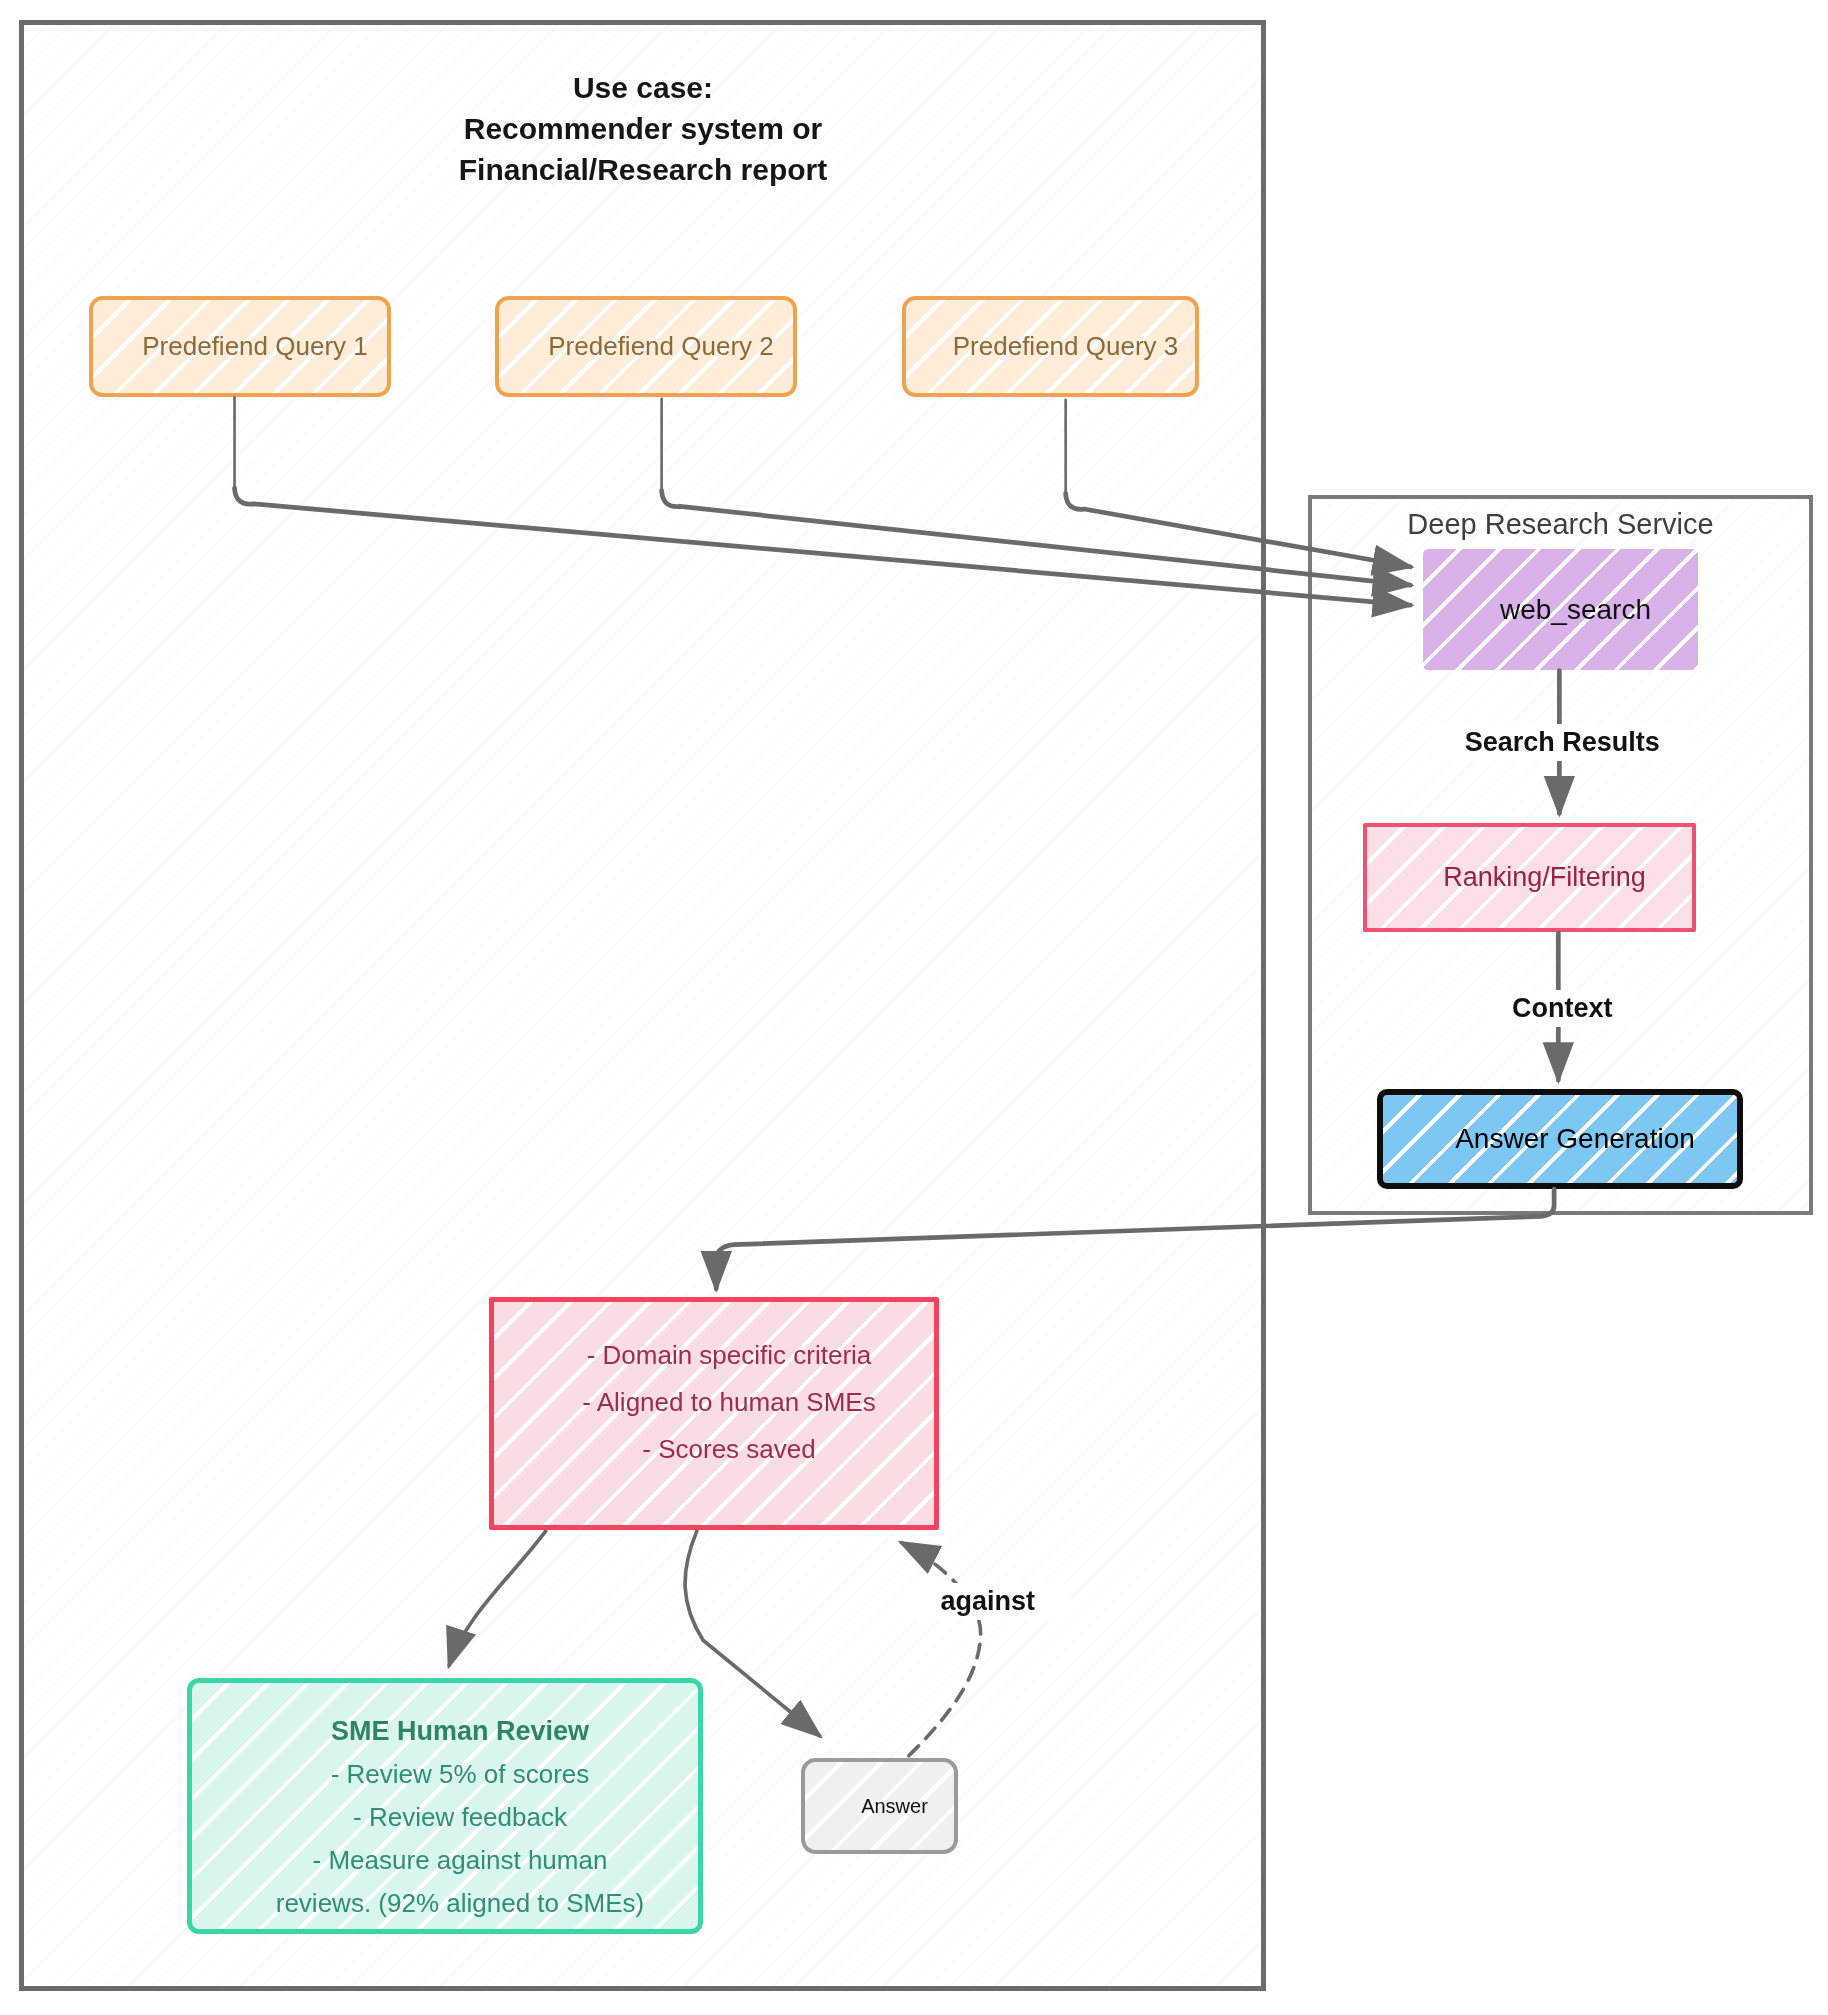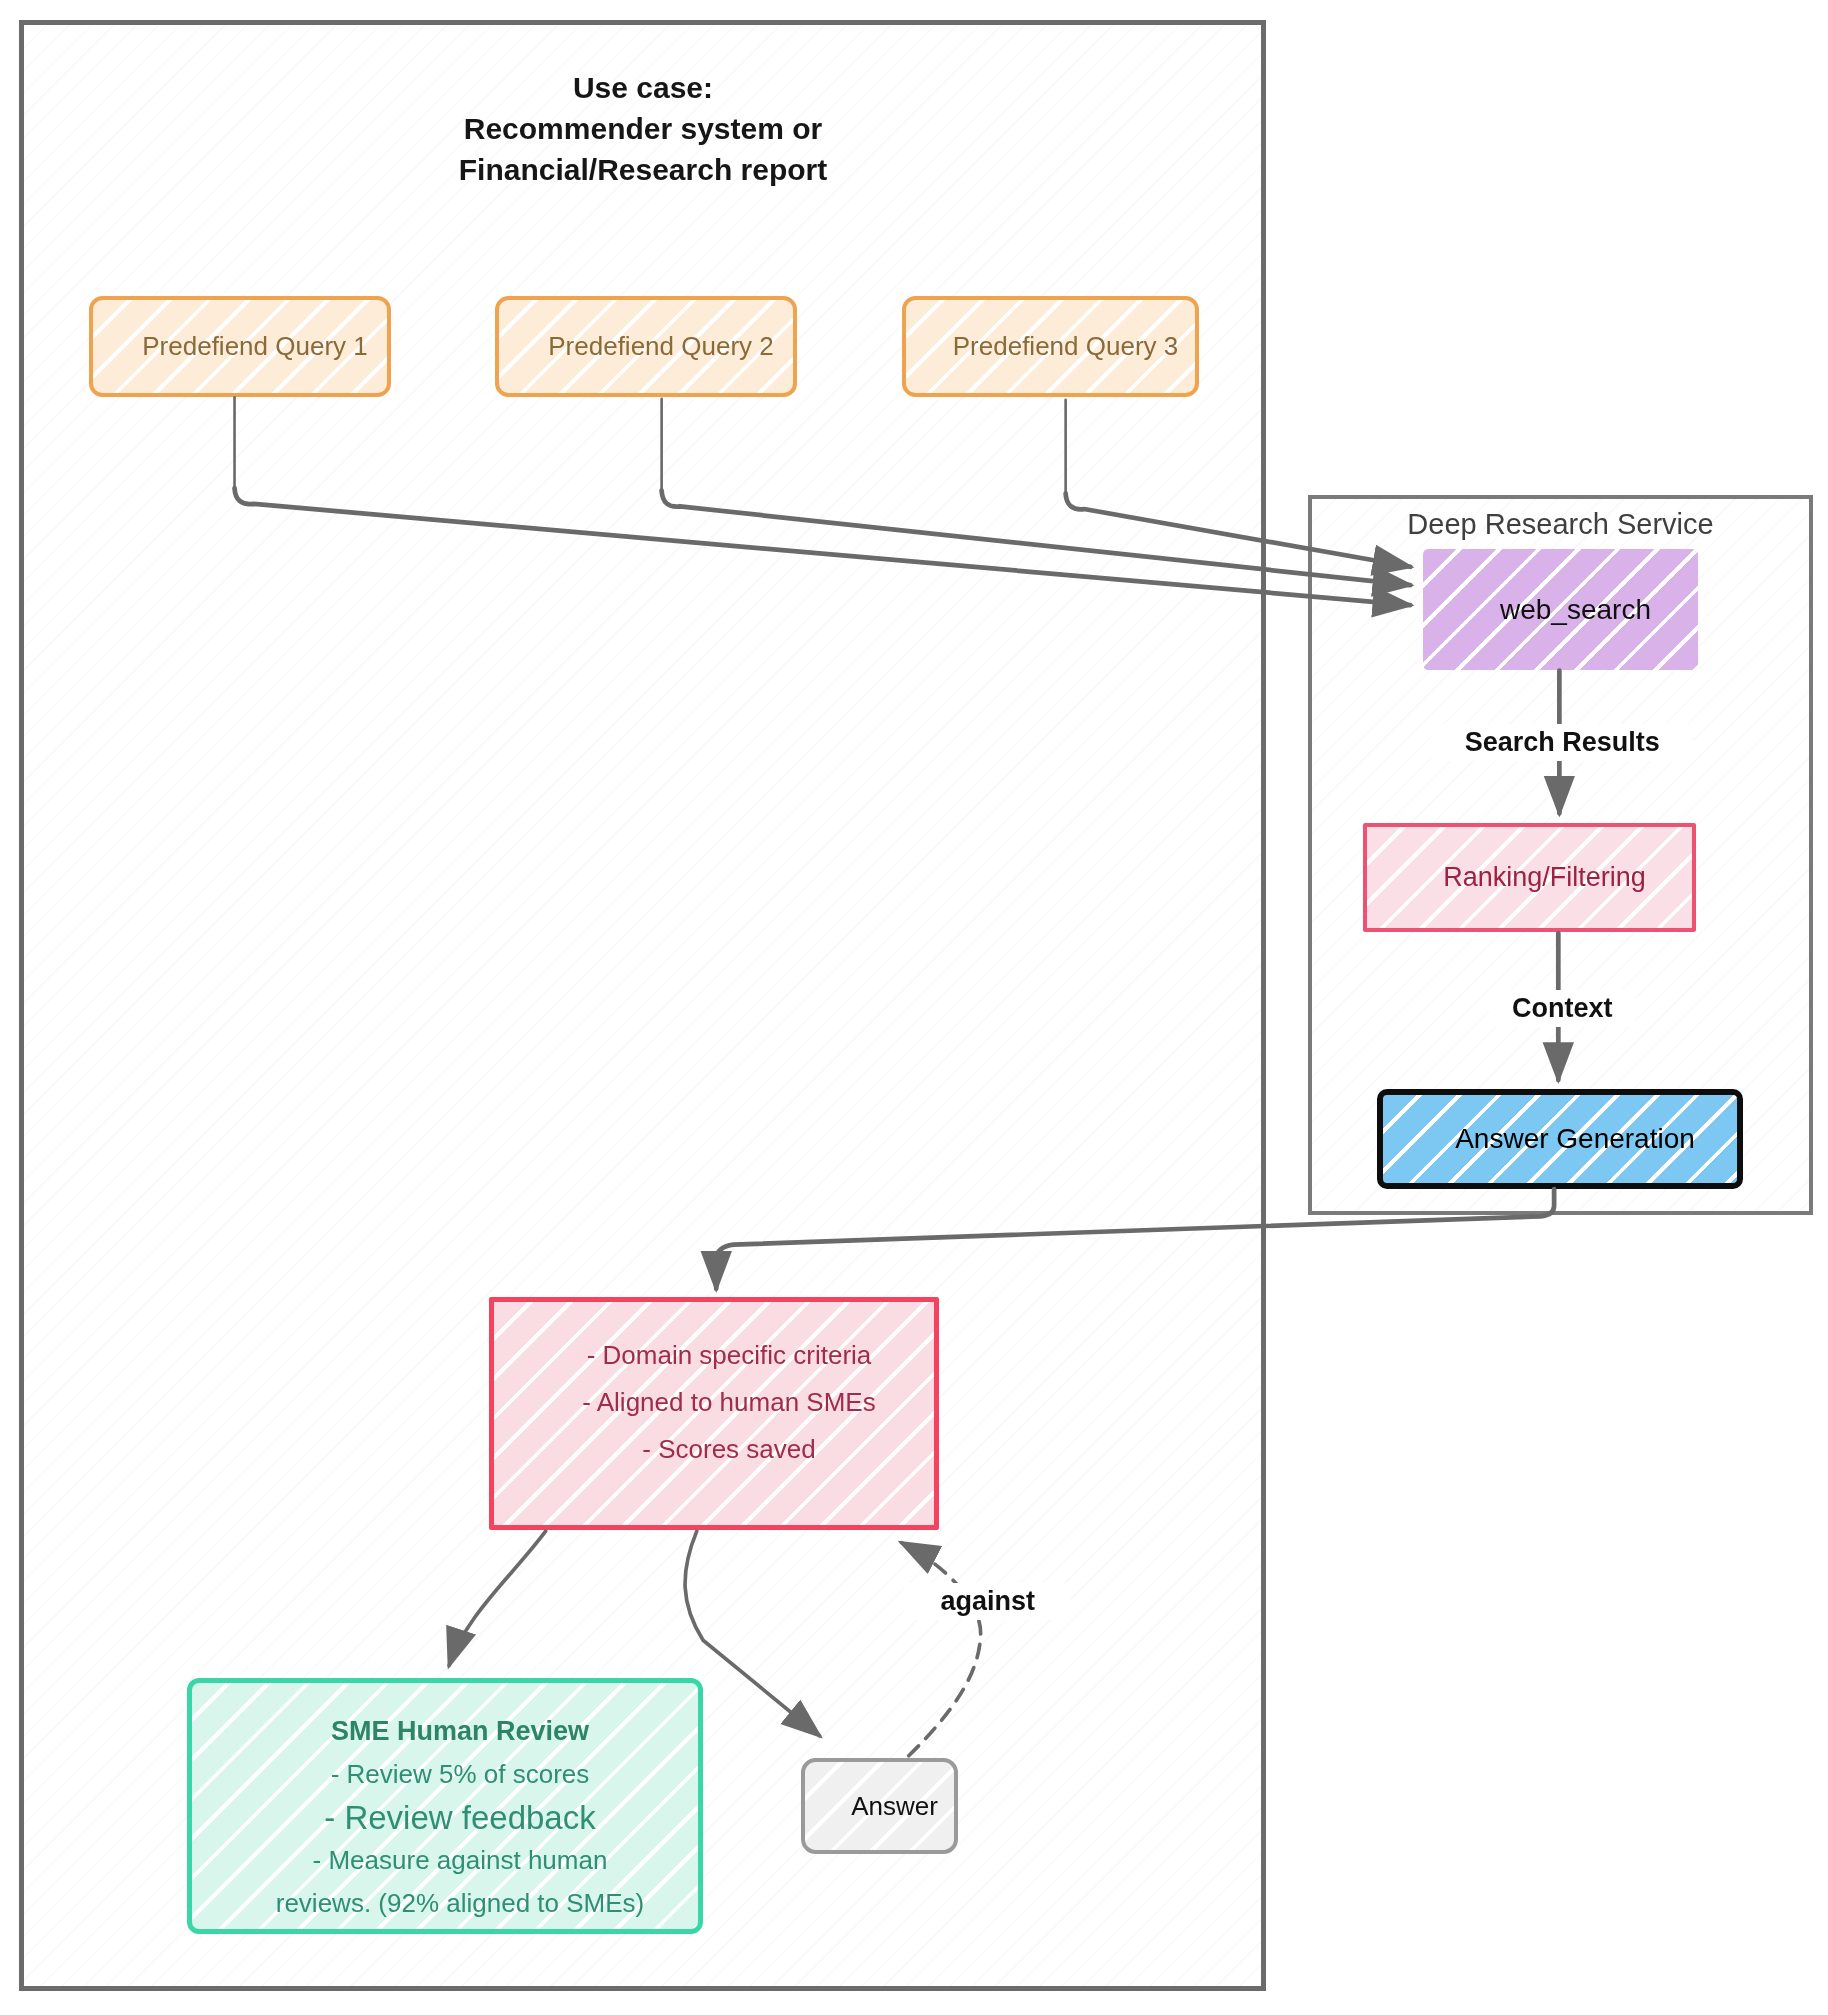--- a/index.html
+++ b/index.html
@@ -72,26 +72,26 @@
 
 <div class="node hatch stack" style="left:489px;top:1297px;width:450px;height:233px;--f:#fadde3;border:5.2px solid #f4425f;border-radius:2.1px;padding-top:30px;font-size:27px;line-height:47px;">
   <div style="color:#9e2c4b;font-size:26px;">- Domain specific criteria</div>
   <div style="color:#9e2c4b;font-size:26px;">- Aligned to human SMEs</div>
   <div style="color:#9e2c4b;font-size:26px;">- Scores saved</div>
 </div>
 
 <div class="node hatch stack" style="left:187px;top:1678px;width:516px;height:256px;--f:#d8f6ec;border:5.2px solid #3ad6a8;border-radius:12px;padding-top:27px;font-size:27px;line-height:43px;">
   <div style="font-weight:bold;color:#2e8467;">SME Human Review</div>
   <div style="color:#2f8e74;font-size:26px;">- Review 5% of scores</div>
-  <div style="color:#2f8e74;font-size:33px;">- Review feedback</div>
+  <div style="color:#2f8e74;font-size:26px;">- Review feedback</div>
   <div style="color:#2f8e74;font-size:26px;">- Measure against human</div>
   <div style="color:#2f8e74;font-size:26px;">reviews. (92% aligned to SMEs)</div>
 </div>
 
-<div class="node hatch" style="left:801px;top:1758px;width:157px;height:96px;--f:#f0f0f0;border:4.7px solid #9a9a9a;border-radius:14.7px;color:#111;font-size:26px;">
+<div class="node hatch" style="left:801px;top:1758px;width:157px;height:96px;--f:#f0f0f0;border:4.7px solid #9a9a9a;border-radius:14.7px;color:#111;font-size:20px;">
   <span>Answer</span>
 </div>
 
 <svg class="overlay" width="1828" height="2015" viewBox="0 0 3484 3840">
   <defs>
     <marker id="arrow" markerUnits="userSpaceOnUse" markerWidth="84" markerHeight="64" refX="72" refY="30" orient="auto">
       <path d="M0,0 L80,30 L0,60 Z" fill="#6a6a6a"></path>
     </marker>
   </defs>
   <g fill="none" stroke="#6a6a6a" stroke-linecap="round" stroke-linejoin="round">

